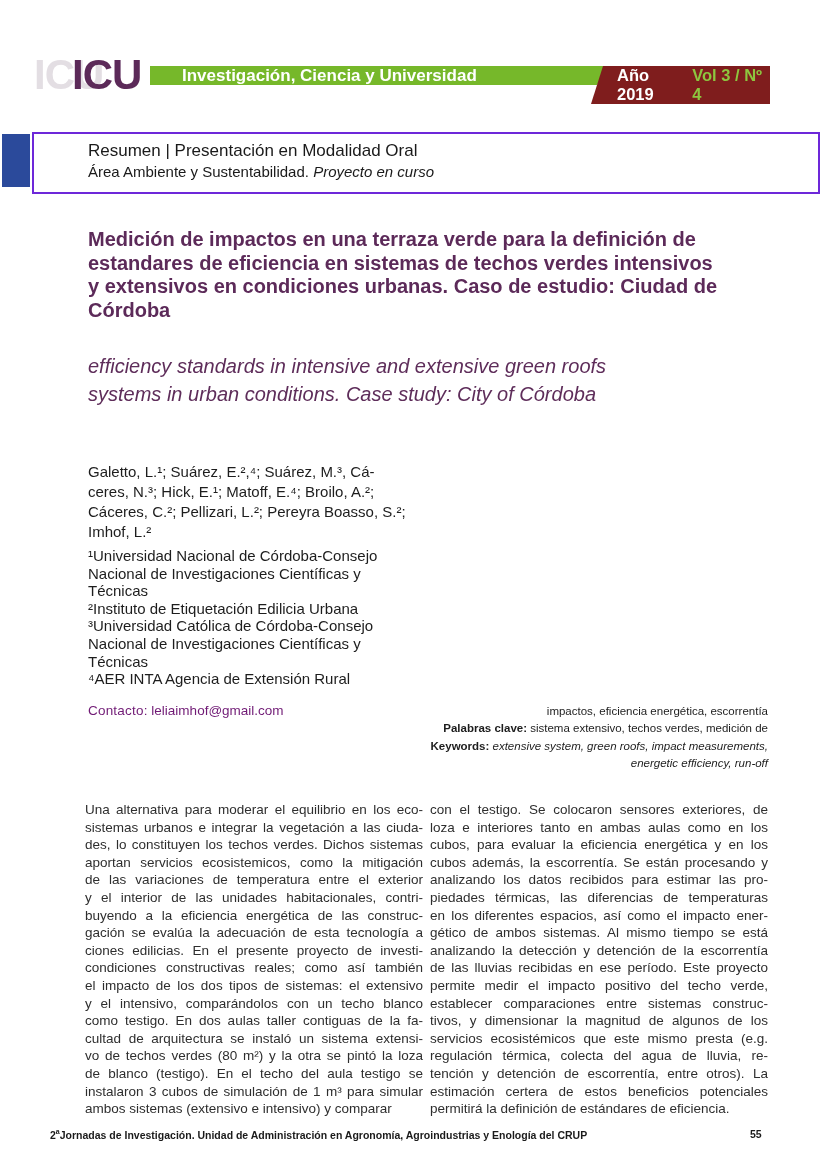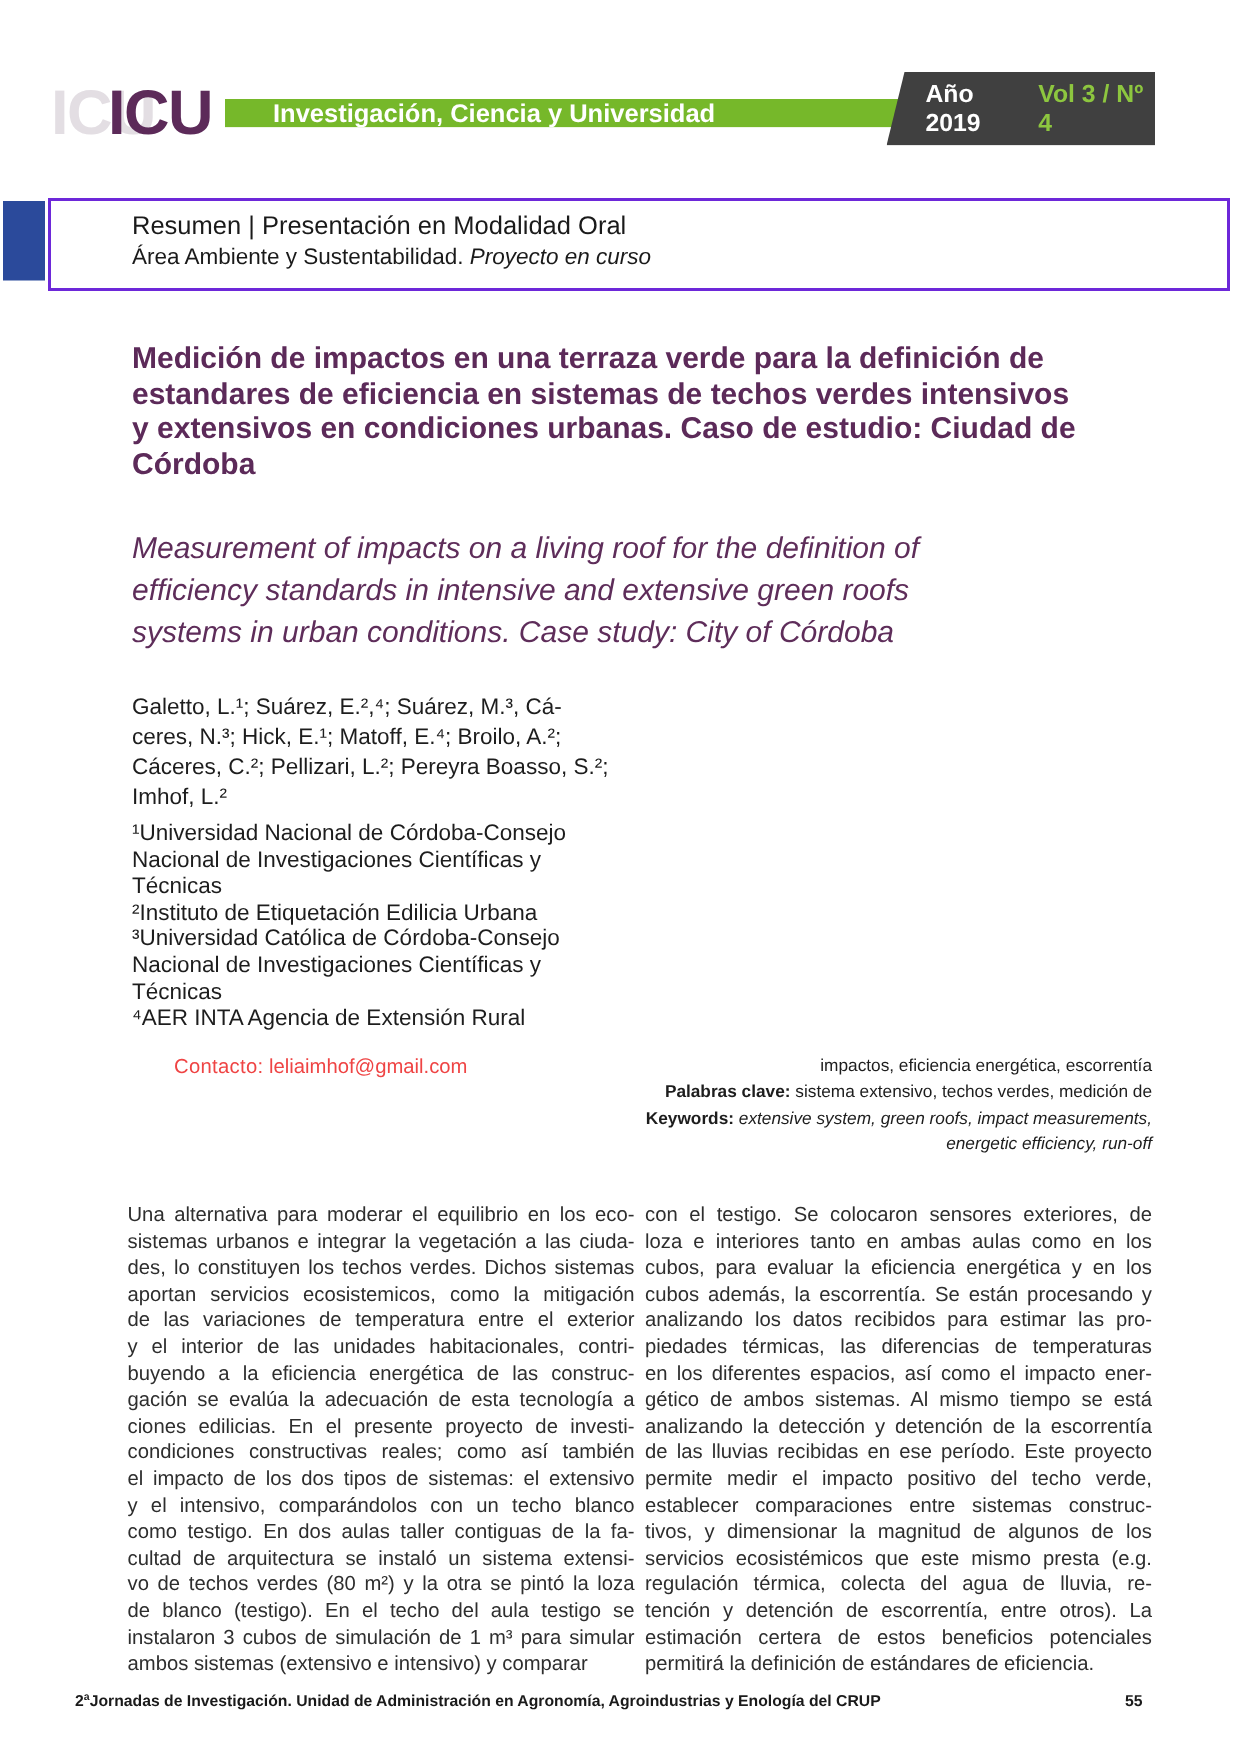--- a/index.html
+++ b/index.html
@@ -8,21 +8,21 @@
 
   
   .logo-ghost{position:absolute;left:34px;top:53px;font-size:42px;font-weight:700;
               letter-spacing:-1px;color:#e3dee3;line-height:44px;}
   .logo{position:absolute;left:72px;top:53px;font-size:42px;font-weight:700;
         letter-spacing:-1px;color:#5c2a59;line-height:44px;}
   .green-bar{position:absolute;left:150px;top:66px;width:447px;height:19px;background:#76b82a;
              clip-path:polygon(0 0,100% 0,calc(100% - 12px) 100%,0 100%);
              display:flex;align-items:center;padding-left:12px;}
   .green-bar .bar-text{color:#ffffff;font-weight:700;font-size:17px;padding-left:20px;}
-  .vol-box{position:absolute;left:591px;top:48px;width:179px;height:49px;background:#404040;
+  .vol-box{position:absolute;left:591px;top:66px;width:179px;height:38px;background:#7f1d1d;
            clip-path:polygon(12px 0,100% 0,100% 100%,0 100%);
            display:flex;align-items:center;gap:7px;padding-left:0;}
   .vol-box .year{color:#ffffff;font-weight:700;font-size:16.5px;margin-left:26px;}
   .vol-box .vol{color:#8dc63f;font-weight:700;font-size:16.5px;}
 
   
   .banner-blue{position:absolute;left:2px;top:134px;width:28px;height:53px;background:#2b4a9b;}
   .banner-box{position:absolute;left:32px;top:132px;width:730px;height:53px;background:#fff;
               border:2px solid #6d28d9;padding-left:54px;padding-top:5px;box-sizing:content-box;}
   .banner-line1{font-size:17px;color:#1a1a1a;line-height:23px;white-space:nowrap;}
@@ -35,21 +35,21 @@
   .title-en{position:absolute;left:88px;top:352px;width:690px;}
   .title-en .line{font-size:20px;font-style:italic;color:#5e2d5a;line-height:28px;white-space:nowrap;}
 
   
   .authors{position:absolute;left:88px;top:462px;}
   .authors .line{font-size:15px;color:#1d1d1d;line-height:20px;white-space:nowrap;}
   .affiliations{position:absolute;left:88px;top:547px;}
   .affiliations .line{font-size:15px;color:#1d1d1d;line-height:17.6px;white-space:nowrap;}
 
   
-  .contact{position:absolute;left:88px;top:703px;font-size:13.5px;color:#ef4444;white-space:nowrap;margin-left:28px;}
+  .contact{position:absolute;left:88px;top:703px;font-size:13.5px;color:#701a75;white-space:nowrap;}
   .contact .lbl{letter-spacing:0.2px;}
   .keywords{position:absolute;right:59px;top:703px;width:420px;text-align:right;
             font-size:11.5px;color:#1d1d1d;line-height:17.3px;}
   .keywords .lbl{font-weight:700;}
   .keywords .it{font-style:italic;}
 
   
   .col{position:absolute;top:801px;width:338px;}
   .col-left{left:85px;}
   .col-right{left:430px;}
@@ -89,21 +89,20 @@
   <div class="title-es">
 
   <div class="line">Medición de impactos en una terraza verde para la definición de</div>
       <div class="line">estandares de eficiencia en sistemas de techos verdes intensivos</div>
       <div class="line">y extensivos en condiciones urbanas. Caso de estudio: Ciudad de</div>
       <div class="line last-line">Córdoba</div>
     </div>
 
   <div class="title-en">
 
-  <div class="line">Measurement of impacts on a living roof for the definition of</div>
       <div class="line">efficiency standards in intensive and extensive green roofs</div>
       <div class="line last-line">systems in urban conditions. Case study: City of Córdoba</div>
     </div>
 
   <div class="authors">
 
   <div class="line">Galetto, L.¹; Suárez, E.²,⁴; Suárez, M.³, Cá-</div>
       <div class="line">ceres, N.³; Hick, E.¹; Matoff, E.⁴; Broilo, A.²;</div>
       <div class="line">Cáceres, C.²; Pellizari, L.²; Pereyra Boasso, S.²;</div>
       <div class="line last-line">Imhof, L.²</div>

